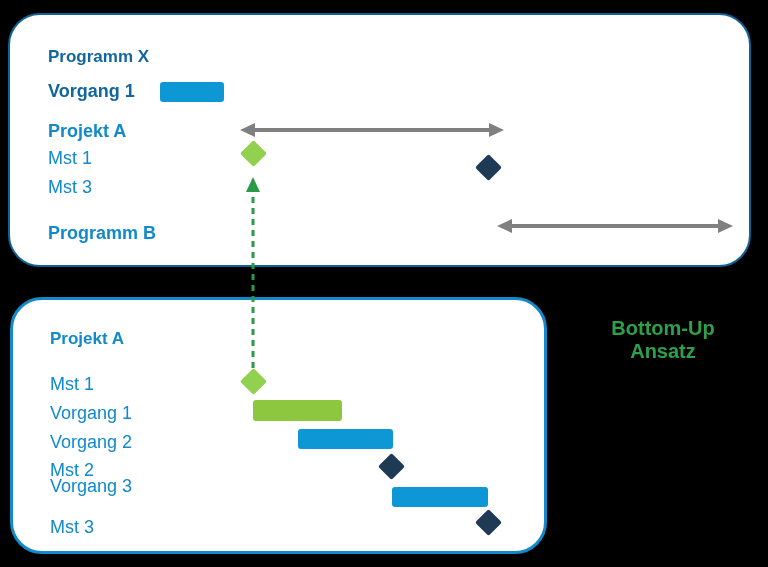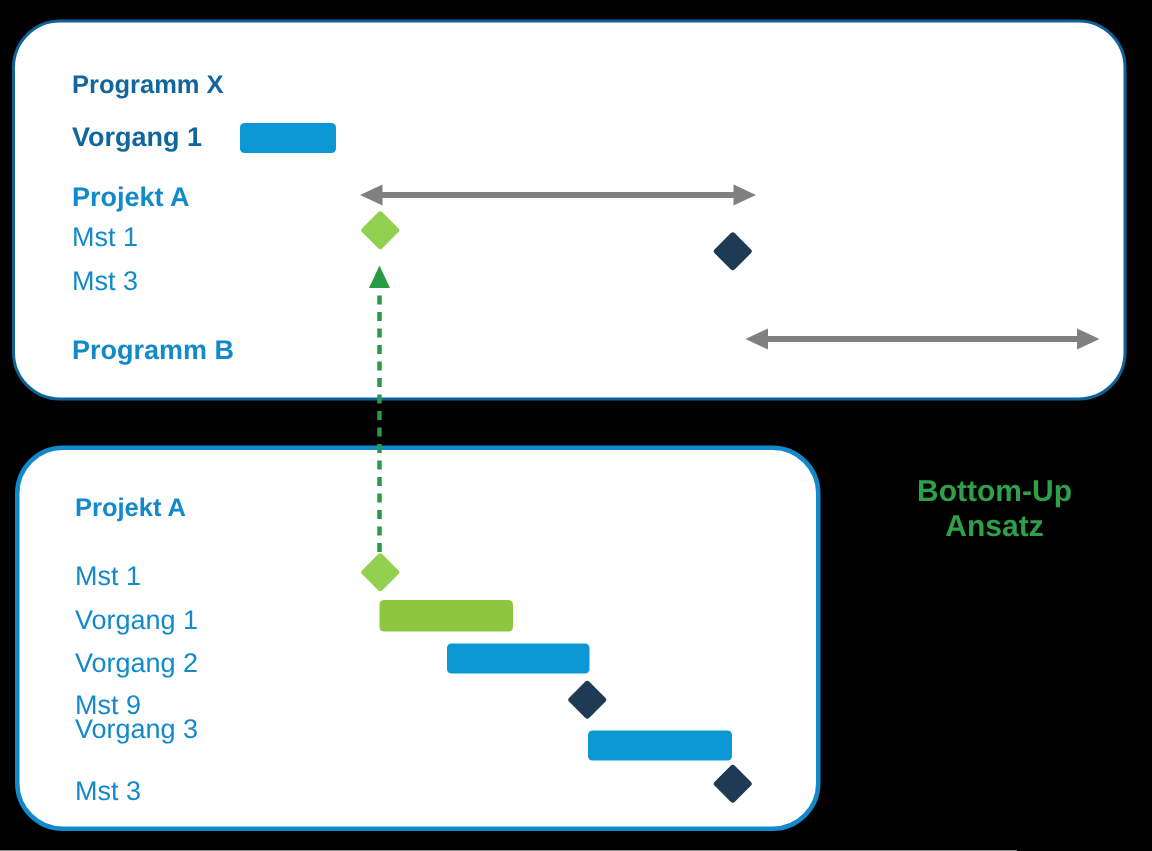--- a/index.html
+++ b/index.html
@@ -70,21 +70,21 @@
 
   <div class="txt lbl c-bright" style="left:50px;top:376px;">Mst 1</div>
   <div class="diamond d-green" style="left:244px;top:372px;"></div>
 
   <div class="txt lbl c-bright" style="left:50px;top:405px;">Vorgang 1</div>
   <div class="bar bar-green" style="left:253px;top:400px;width:89px;height:21px;"></div>
 
   <div class="txt lbl c-bright" style="left:50px;top:434px;">Vorgang 2</div>
   <div class="bar bar-blue" style="left:298px;top:429px;width:95px;height:20px;"></div>
 
-  <div class="txt lbl c-bright" style="left:50px;top:462px;">Mst 9</div>
+  <div class="txt lbl c-bright" style="left:50px;top:462px;">Mst 2</div>
   <div class="diamond d-navy" style="left:382px;top:457px;"></div>
 
   <div class="txt lbl c-bright" style="left:50px;top:478px;text-align:right;">Vorgang 3</div>
   <div class="bar bar-blue" style="left:392px;top:487px;width:96px;height:20px;"></div>
 
   <div class="txt lbl c-bright" style="left:50px;top:519px;">Mst 3</div>
   <div class="diamond d-navy" style="left:479px;top:513px;"></div>
 
   <svg class="arrow-svg" style="left:243px;top:175px;" width="20" height="195" viewBox="0 0 20 195">
     <line class="green-stroke" x1="10" y1="193" x2="10" y2="20" stroke-dasharray="6 5"></line>

